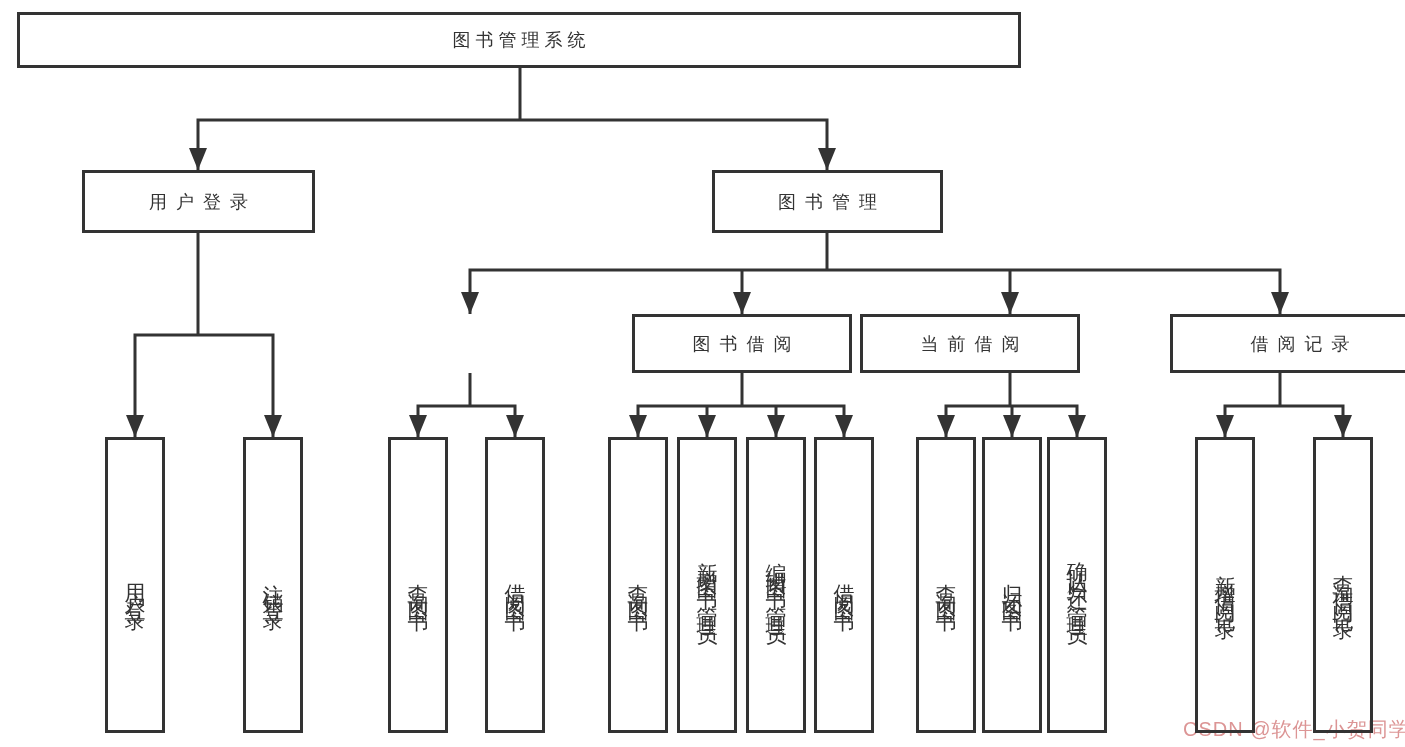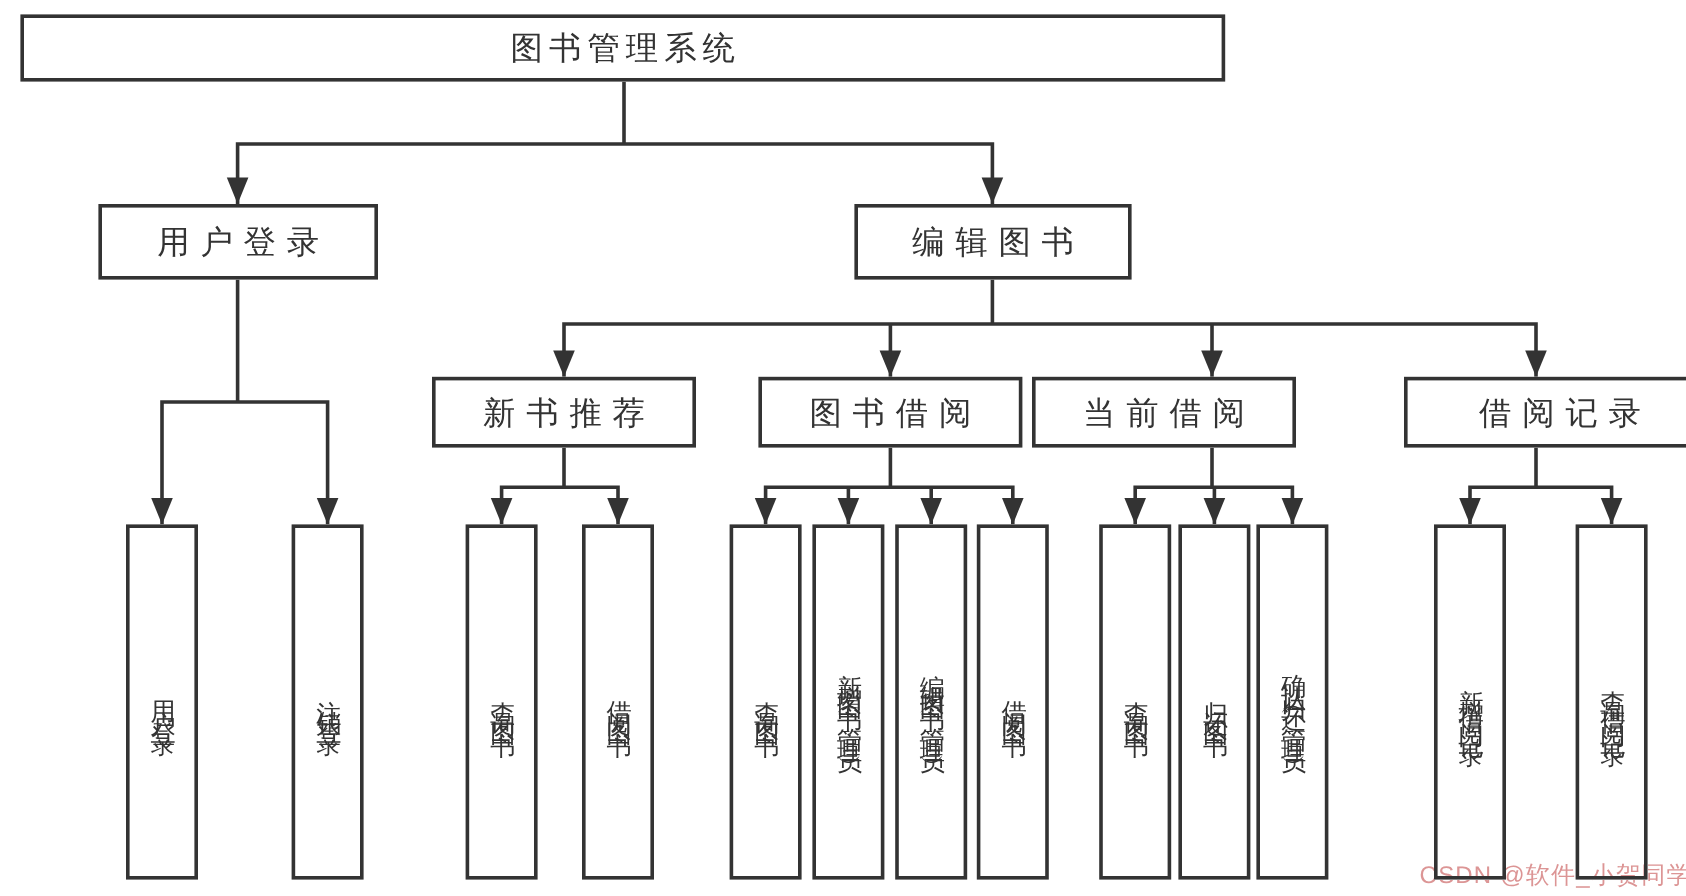--- a/index.html
+++ b/index.html
@@ -24,21 +24,21 @@
   }
   .connectors path{fill:none;stroke:var(--line);stroke-width:3;}
   .connectors polygon{fill:var(--line);stroke:none;}
   .box{
     position:absolute;
     box-sizing:border-box;
     border:3px solid var(--line);
     background:var(--box-bg);
     display:flex;align-items:center;justify-content:center;
     z-index:2;
-    font-size:27px;
+    font-size:18px;
     white-space:nowrap;
   }
   .hlabel{letter-spacing:9px;text-indent:9px;}
   .root-label{letter-spacing:5px;text-indent:5px;}
   .leaf{
     writing-mode:vertical-rl;
     text-orientation:mixed;
     letter-spacing:9px;
     font-size:21px;
     white-space:normal;
@@ -115,26 +115,23 @@
   </svg>
 
   <div class="box" style="left:17px;top:12px;width:1004px;height:56px">
     <span class="root-label">图书管理系统</span>
   </div>
 
   <div class="box" style="left:82px;top:170px;width:233px;height:63px">
     <span class="hlabel">用户登录</span>
   </div>
   <div class="box" style="left:712px;top:170px;width:231px;height:63px">
-    <span class="hlabel">编辑图书</span>
+    <span class="hlabel">图书管理</span>
   </div>
 
-  <div class="box" style="left:360px;top:314px;width:220px;height:59px">
-    <span class="hlabel">新书推荐</span>
-  </div>
   <div class="box" style="left:632px;top:314px;width:220px;height:59px">
     <span class="hlabel">图书借阅</span>
   </div>
   <div class="box" style="left:860px;top:314px;width:220px;height:59px">
     <span class="hlabel">当前借阅</span>
   </div>
   <div class="box" style="left:1170px;top:314px;width:260px;height:59px">
     <span class="hlabel">借阅记录</span>
   </div>
 

